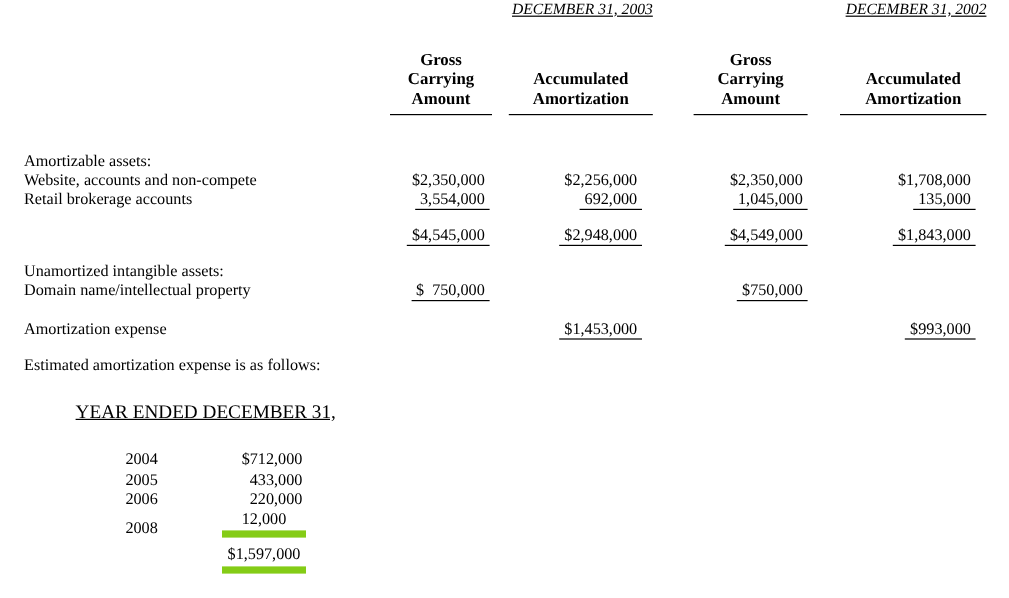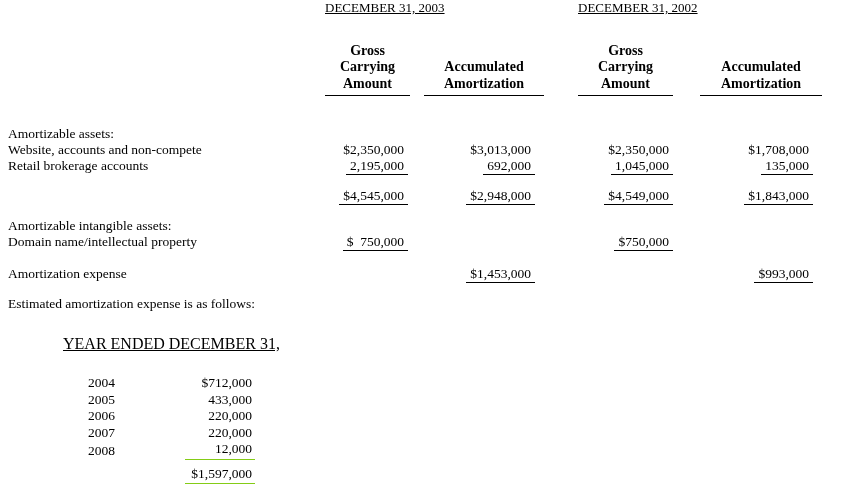--- a/index.html
+++ b/index.html
@@ -14,21 +14,21 @@
     font-size: 13.5px;
     color: #000000;
     overflow: hidden;
   }
   table { border-collapse: collapse; table-layout: fixed; }
   td, th { padding: 0; font-weight: normal; vertical-align: bottom; }
 
   
   table.main { width: 841px; }
   tr.r-period td { height: 18px; vertical-align: top; line-height: 15px; }
-  td.period { text-align: left; font-size: 13px; }
+  td.period { text-align: right; font-size: 13px; font-style: italic; }
   .u { text-decoration: underline; }
 
   tr.r-colhead th, tr.r-colhead td { height: 74px; }
   th.colhead {
     font-weight: bold;
     text-align: center;
     vertical-align: bottom;
     border-bottom: 1.5px solid #000;
     padding-bottom: 3px;
     font-size: 14px;
@@ -36,45 +36,45 @@
     font-family: Liberation Serif, serif;
   }
   .pre-line { white-space: pre-line; }
   .pre { white-space: pre; }
 
   tr.sp30 td { height: 30px; }
   tr.sp16 td { height: 16px; }
   tr.sp14 td { height: 14px; }
   tr.row td { height: 16px; line-height: 16px; }
 
-  td.lbl { text-align: left; padding-left: 8px; white-space: nowrap; }
+  td.lbl { text-align: left; padding-left: 20px; white-space: nowrap; }
   td.val { text-align: right; white-space: nowrap; }
   td.c1 { padding-right: 6px; }
   td.c2 { padding-right: 13px; }
   td.c3 { padding-right: 4px; }
   td.c4 { padding-right: 13px; }
 
   .ul {
     border-bottom: 1px solid #000;
     padding: 0 4px 1px 4px;
     margin-right: -4px;
   }
 
   
   .schedule { margin: 24px 0 0 63px; }
   .sch-title { font-size: 16px; line-height: 16px; }
   table.sch { margin-top: 23px; }
   table.sch td { line-height: 16.5px; white-space: nowrap; }
-  td.year { width: 60px; padding-left: 25px; text-align: left; }
+  td.year { width: 60px; padding-left: 25px; text-align: center; }
   td.amt { width: 104px; text-align: right; padding-right: 2px; }
   .ul2 {
     display: inline-block;
     min-width: 64px;
-    text-align: right;
-    border-bottom: 1px solid #84cc16;
+    text-align: center;
+    border-bottom: 6px solid #84cc16;
     padding: 0 3px 1px 3px;
     margin-right: -3px;
   }
   tr.sch-total td { padding-top: 6px; }
 </style>
 </head>
 <body>
 
 <div>
 
@@ -128,31 +128,31 @@
 
     <tr class="row">
       <td class="lbl">Amortizable assets:</td>
       <td colspan="8"></td>
     </tr>
 
     <tr class="row">
       <td class="lbl">Website, accounts and non-compete</td>
       <td class="val c1">$2,350,000</td>
       <td></td>
-      <td class="val c2">$3,013,000</td>
+      <td class="val c2">$2,256,000</td>
       <td></td>
       <td class="val c3">$2,350,000</td>
       <td></td>
       <td class="val c4">$1,708,000</td>
       <td></td>
     </tr>
 
     <tr class="row">
       <td class="lbl">Retail brokerage accounts</td>
-      <td class="val c1"><span class="ul">2,195,000</span></td>
+      <td class="val c1"><span class="ul">3,554,000</span></td>
       <td></td>
       <td class="val c2"><span class="ul">692,000</span></td>
       <td></td>
       <td class="val c3"><span class="ul">1,045,000</span></td>
       <td></td>
       <td class="val c4"><span class="ul">135,000</span></td>
       <td></td>
     </tr>
 
     <tr class="sp14">
@@ -169,21 +169,21 @@
       <td></td>
       <td class="val c4"><span class="ul">$1,843,000</span></td>
       <td></td>
     </tr>
 
     <tr class="sp14">
           <td colspan="9"></td>
         </tr>
 
     <tr class="row">
-      <td class="lbl">Amortizable intangible assets:</td>
+      <td class="lbl">Unamortized intangible assets:</td>
       <td colspan="8"></td>
     </tr>
 
     <tr class="row">
       <td class="lbl">Domain name/intellectual property</td>
       <td class="val c1"><span class="ul pre">$  750,000</span></td>
       <td></td>
       <td class="val c2"></td>
       <td></td>
       <td class="val c3"><span class="ul">$750,000</span></td>
@@ -230,24 +230,20 @@
       </tr>
       <tr class="sch-row">
         <td class="year">2005</td>
         <td class="amt">433,000</td>
       </tr>
       <tr class="sch-row">
         <td class="year">2006</td>
         <td class="amt">220,000</td>
       </tr>
       <tr class="sch-row">
-        <td class="year">2007</td>
-        <td class="amt">220,000</td>
-      </tr>
-      <tr class="sch-row">
         <td class="year">2008</td>
         <td class="amt"><span class="ul2">12,000</span></td>
       </tr>
       <tr class="sch-total">
         <td class="year"></td>
         <td class="amt"><span class="ul2">$1,597,000</span></td>
       </tr>
     </tbody>
       </table>
   </div>

